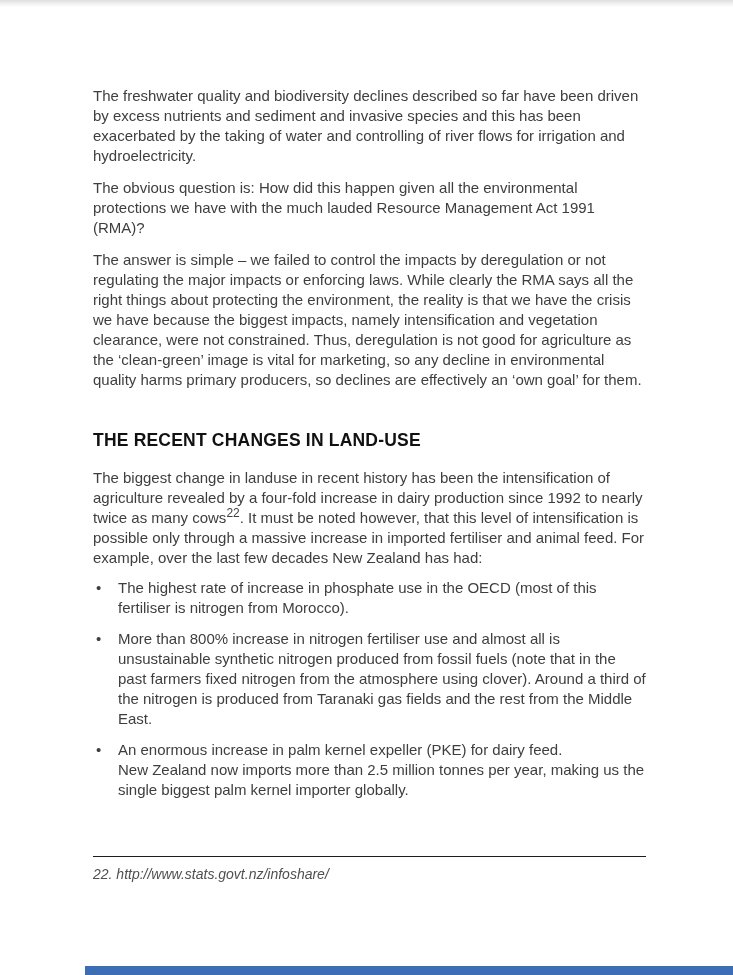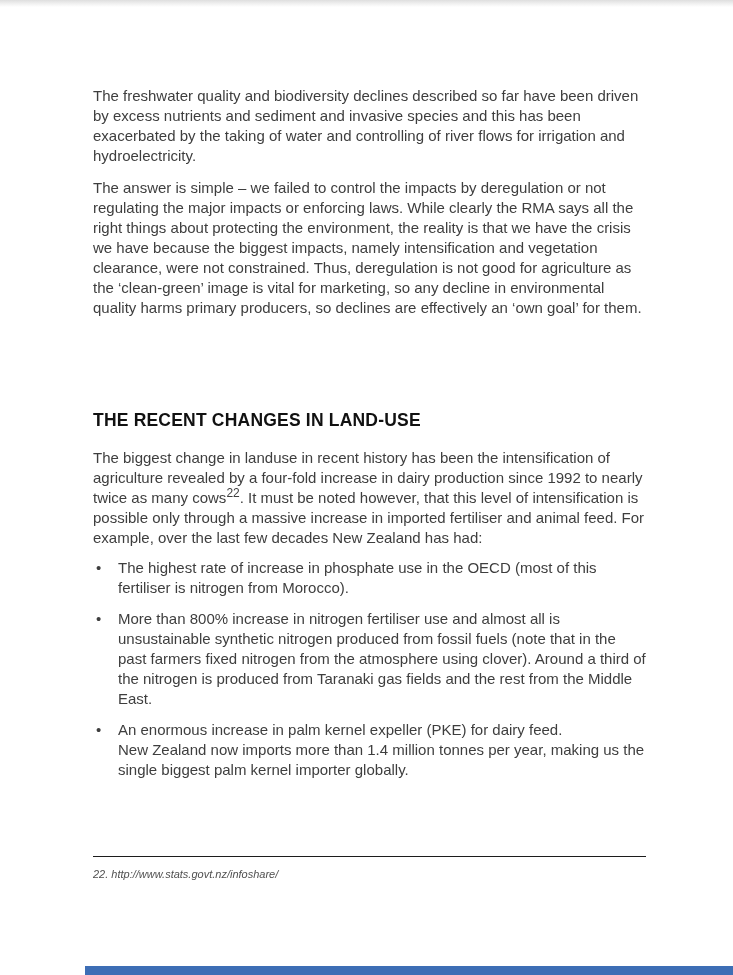--- a/index.html
+++ b/index.html
@@ -32,21 +32,21 @@
     left: 93px;
     width: 553px;
   }
   .content { top: 86px; }
   .content p {
     margin: 0 0 12px 0;
     font-size: 15px;
     line-height: 20px;
     color: var(--body-text);
   }
-  .section-block { top: 410px; }
+  .section-block { top: 430px; }
   .section-block h1 {
     margin: 0 0 17px 0;
     font-size: 17.5px;
     line-height: 21px;
     font-weight: bold;
     color: var(--heading-text);
     letter-spacing: 0.2px;
   }
   .section-block .intro {
     margin: 0 0 10px 0;
@@ -81,21 +81,21 @@
   }
   .footnote-area { top: 856px; }
   .footnote-rule {
     border: none;
     border-top: 1.5px solid #1c1c1c;
     margin: 0 0 9px 0;
     width: 100%;
   }
   .footnote {
     margin: 0;
-    font-size: 11px;
+    font-size: 14px;
     line-height: 16px;
     font-style: italic;
     color: #4f4f4f;
   }
   .bottom-bar {
     position: absolute;
     left: 85px;
     right: 0;
     bottom: 0;
     height: 9px;
@@ -104,39 +104,40 @@
 </style>
 </head>
 <body>
 
 <div class="page">
 
   <div class="top-shadow"></div>
 
   <main class="content">
     <p>The freshwater quality and biodiversity declines described so far have been driven by excess nutrients and sediment and invasive species and this has been exacerbated by the taking of water and controlling of river flows for irrigation and hydroelectricity.</p>
+    <p>The obvious question is: How did this happen given all the environmental protections we have with the much lauded Resource Management Act 1991 (RMA)?</p>
     <p>The answer is simple – we failed to control the impacts by deregulation or not regulating the major impacts or enforcing laws. While clearly the RMA says all the right things about protecting the environment, the reality is that we have the crisis we have because the biggest impacts, namely intensification and vegetation clearance, were not constrained. Thus, deregulation is not good for agriculture as the ‘clean-green’ image is vital for marketing, so any decline in environmental quality harms primary producers, so declines are effectively an ‘own goal’ for them.</p>
   </main>
 
   <section class="section-block">
     <h1>THE RECENT CHANGES IN LAND-USE</h1>
     <p class="intro"><span>The biggest change in landuse in recent history has been the intensification of agriculture revealed by a four-fold increase in dairy production since 1992 to nearly twice as many cows</span><sup>22</sup><span>. It must be noted however, that this level of intensification is possible only through a massive increase in imported fertiliser and animal feed. For example, over the last few decades New Zealand has had:</span></p>
     <ul class="bullets">
       <li>
         <span class="marker">•</span>
         <span class="li-text">The highest rate of increase in phosphate use in the OECD (most of this fertiliser is nitrogen from Morocco).</span>
       </li>
       <li>
         <span class="marker">•</span>
         <span class="li-text">More than 800% increase in nitrogen fertiliser use and almost all is unsustainable synthetic nitrogen produced from fossil fuels (note that in the past farmers fixed nitrogen from the atmosphere using clover). Around a third of the nitrogen is produced from Taranaki gas fields and the rest from the Middle East.</span>
       </li>
       <li>
         <span class="marker">•</span>
         <span class="li-text">An enormous increase in palm kernel expeller (PKE) for dairy feed.
-New Zealand now imports more than 1.4 million tonnes per year, making us the single biggest palm kernel importer globally.</span>
+New Zealand now imports more than 2.5 million tonnes per year, making us the single biggest palm kernel importer globally.</span>
       </li>
     </ul>
   </section>
 
   <footer class="footnote-area">
     <hr class="footnote-rule">
     <p class="footnote">22. http://www.stats.govt.nz/infoshare/</p>
   </footer>
 
   <div class="bottom-bar"></div>

